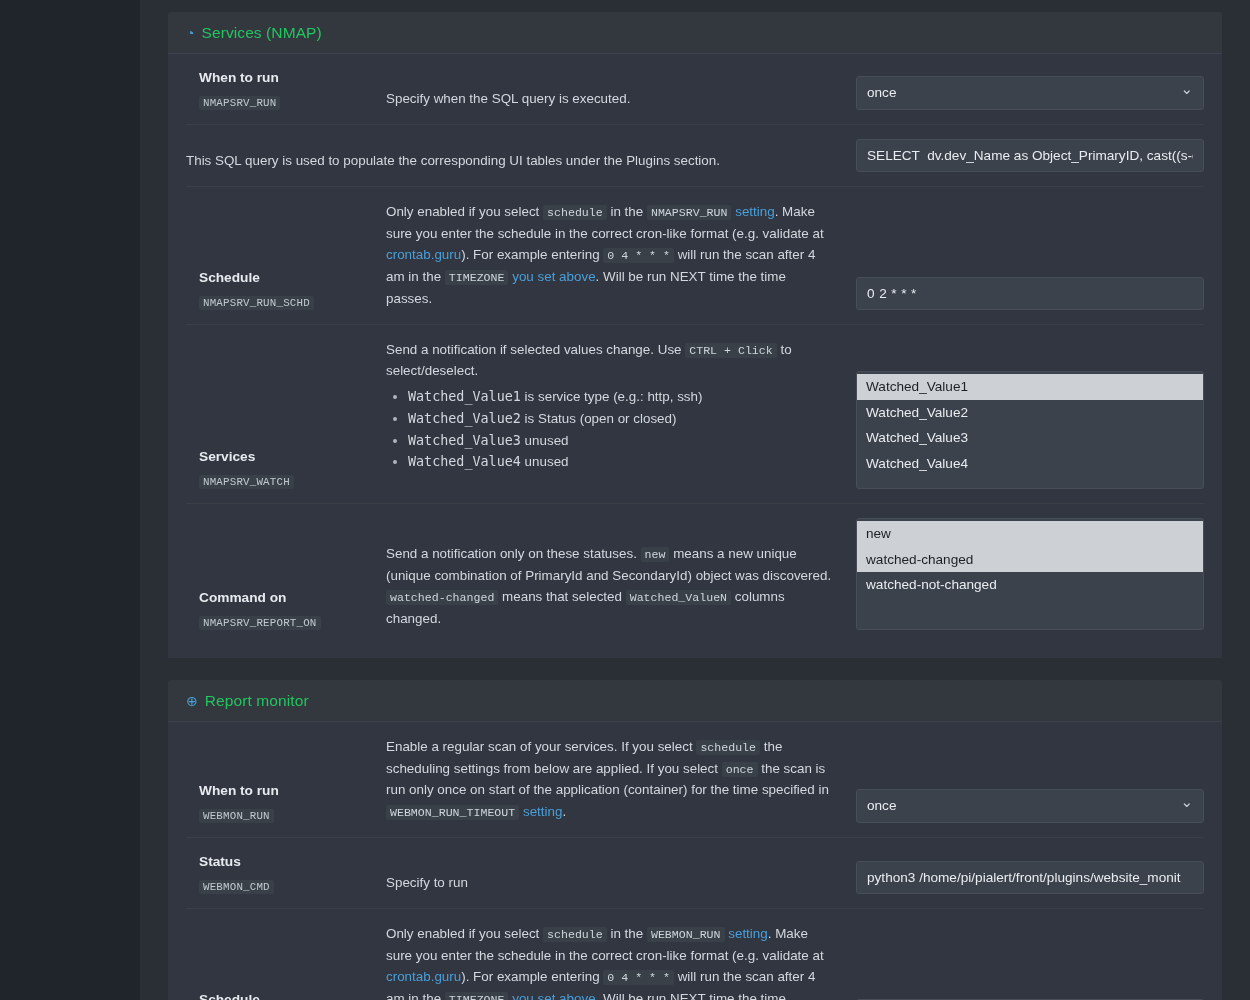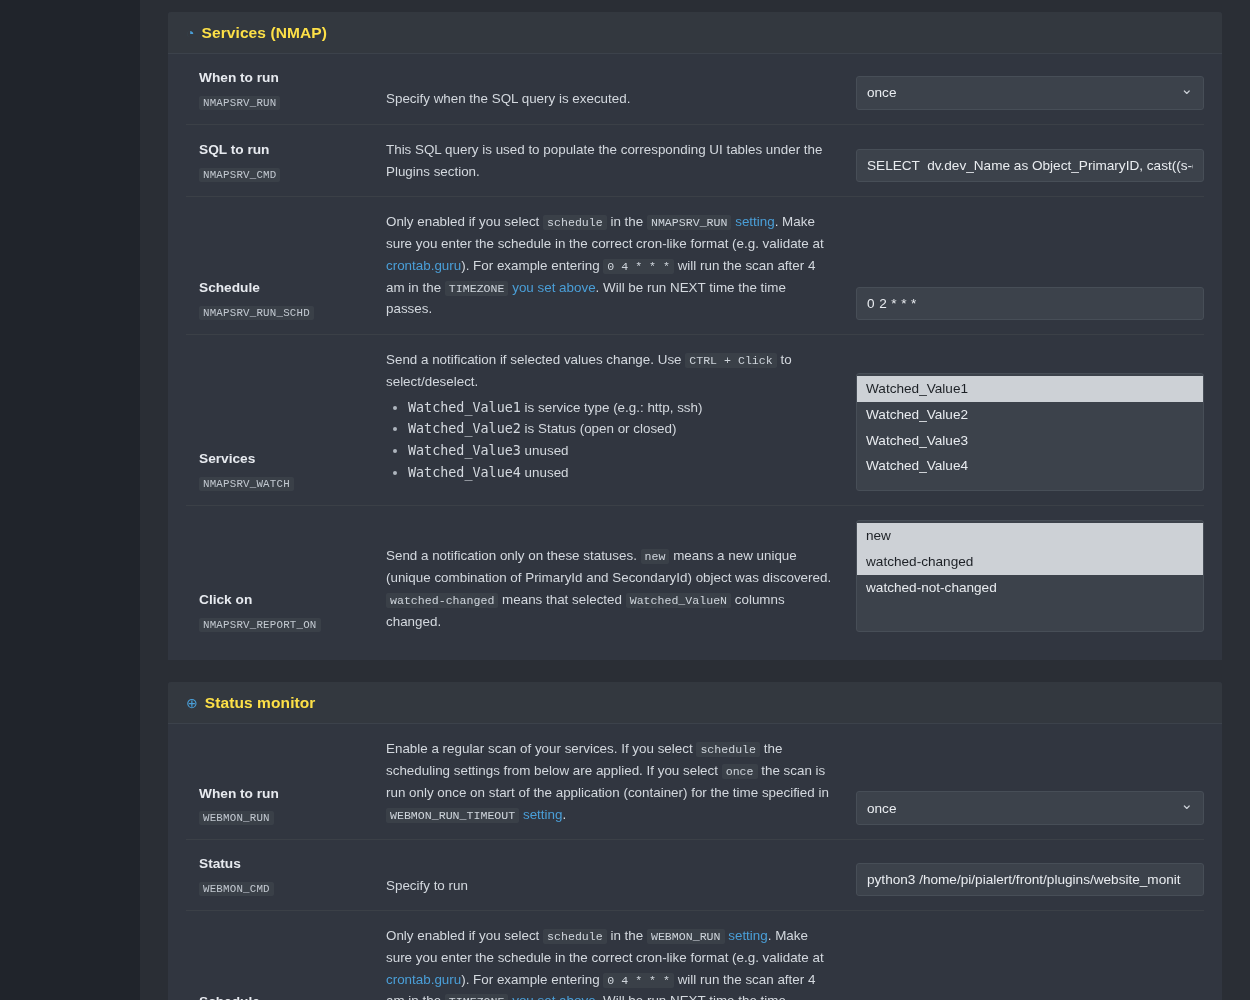--- a/index.html
+++ b/index.html
@@ -31,23 +31,23 @@
   }
   .card + .card-spacer { height: 22px; }
   .card-header {
     display: flex; align-items: center; gap: 7px;
     padding: 12px 18px 11px 18px;
     background: #33383f;
     border-bottom: 1px solid #3c424b;
     border-radius: 3px 3px 0 0;
   }
   .card-header .hdr-title {
-    color: #fde047;
+    color: #22c55e;
     font-size: 15.5px;
-    font-weight: 700;
+    font-weight: 400;
     letter-spacing: .1px;
   }
   .hdr-icon { color: #4a9fd8; font-size: 14px; line-height: 1; display: inline-block; }
   .card-body { padding: 0 18px 14px 18px; background: #313640; }
 
   .row {
     display: flex;
     align-items: flex-end;
     border-bottom: 1px solid #3b4047;
     padding: 14px 0 14px 0;
@@ -84,21 +84,21 @@
   .desc code, .inl-code {
     font-family: "Liberation Mono", monospace;
     font-size: 11.6px;
     background: #3a4048;
     color: #cfd5dc;
     padding: 1px 4px;
     border-radius: 2px;
     white-space: nowrap;
   }
   .lnk { color: #4a9fd8; text-decoration: none; }
-  ul.bullets { margin: 4px 0 8px 0; padding-left: 22px; }
+  ul.bullets { margin: 4px 0 16px 0; padding-left: 22px; }
   ul.bullets li { color: #d3d8de; font-size: 13.4px; line-height: 1.62; margin: 0; }
   ul.bullets li::marker { color: #aeb5bd; }
 
   select.sel {
     -webkit-appearance: none; appearance: none;
     width: 100%;
     height: 34px;
     background: #3c424b;
     color: #e9ecf0;
     border: 1px solid #474e57;
@@ -167,24 +167,20 @@
             <p class="desc">Specify when the SQL query is executed.</p>
           </div>
           <div class="col-field">
             <div class="sel-wrap">
               <select class="sel"><option selected="">once</option><option>schedule</option><option>disabled</option></select>
             </div>
           </div>
         </div>
 
         <div class="row">
-          <div class="col-label">
-            <div class="lbl">SQL to run</div>
-            <span class="code-key">NMAPSRV_CMD</span>
-          </div>
           <div class="col-desc">
             <p class="desc">This SQL query is used to populate the corresponding UI tables under the Plugins section.</p>
           </div>
           <div class="col-field">
             <input class="txt" type="text" value="SELECT  dv.dev_Name as Object_PrimaryID, cast((s-quo" style="">
           </div>
         </div>
 
         <div class="row">
           <div class="col-label">
@@ -218,21 +214,21 @@
                 <div class="opt sel-opt">Watched_Value1</div>
                 <div class="opt">Watched_Value2</div>
                 <div class="opt">Watched_Value3</div>
                 <div class="opt">Watched_Value4</div>
               </div>
           </div>
         </div>
 
         <div class="row last">
           <div class="col-label">
-            <div class="lbl">Click on</div>
+            <div class="lbl">Command on</div>
             <span class="code-key">NMAPSRV_REPORT_ON</span>
           </div>
           <div class="col-desc">
             <p class="desc">Send a notification only on these statuses. <code>new</code> means a new unique (unique combination of PrimaryId and SecondaryId) object was discovered. <code>watched-changed</code> means that selected <code>Watched_ValueN</code> columns changed.</p>
           </div>
           <div class="col-field">
             <div class="listbox lb-h110">
                 <div class="opt sel-opt">new</div>
                 <div class="opt sel-opt">watched-changed</div>
                 <div class="opt">watched-not-changed</div>
@@ -241,21 +237,21 @@
         </div>
 
       </div>
     </div>
 
     <div class="card-spacer" style="height:22px;"></div>
 
     <div class="card">
       <div class="card-header">
         <span class="hdr-icon">⊕</span>
-        <span class="hdr-title">Status monitor</span>
+        <span class="hdr-title">Report monitor</span>
       </div>
       <div class="card-body">
 
         <div class="row">
           <div class="col-label">
             <div class="lbl">When to run</div>
             <span class="code-key">WEBMON_RUN</span>
           </div>
           <div class="col-desc">
             <p class="desc">Enable a regular scan of your services. If you select <code>schedule</code> the scheduling settings from below are applied. If you select <code>once</code> the scan is run only once on start of the application (container) for the time specified in <code>WEBMON_RUN_TIMEOUT</code> <a class="lnk" href="#">setting</a>.</p>

